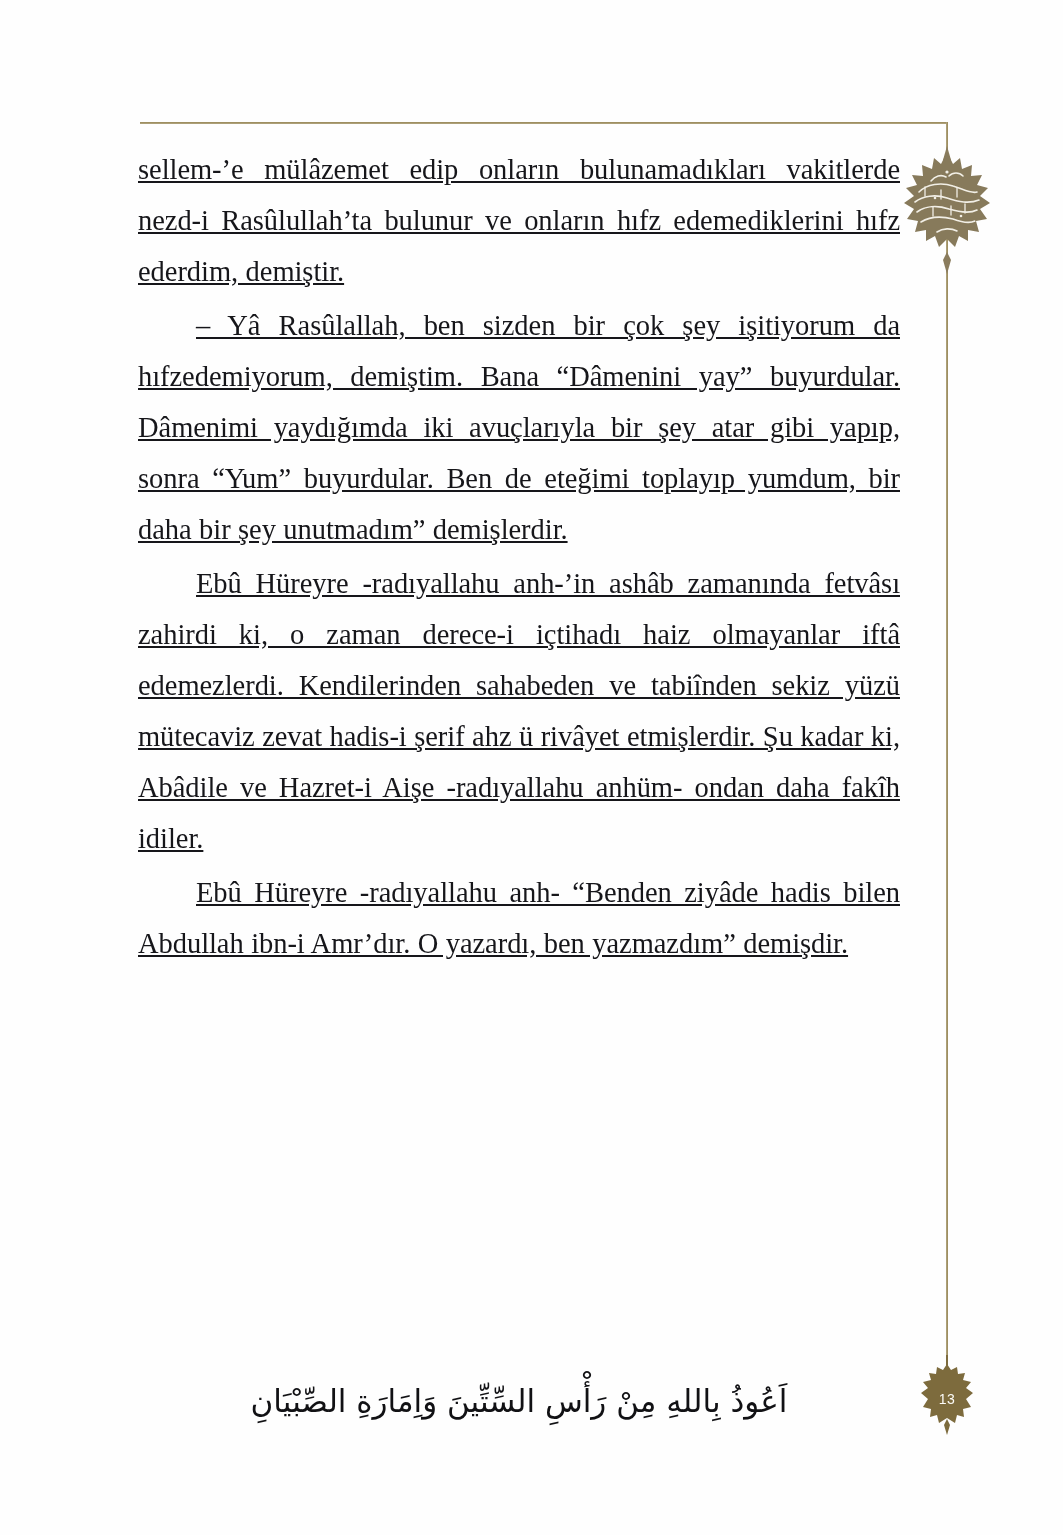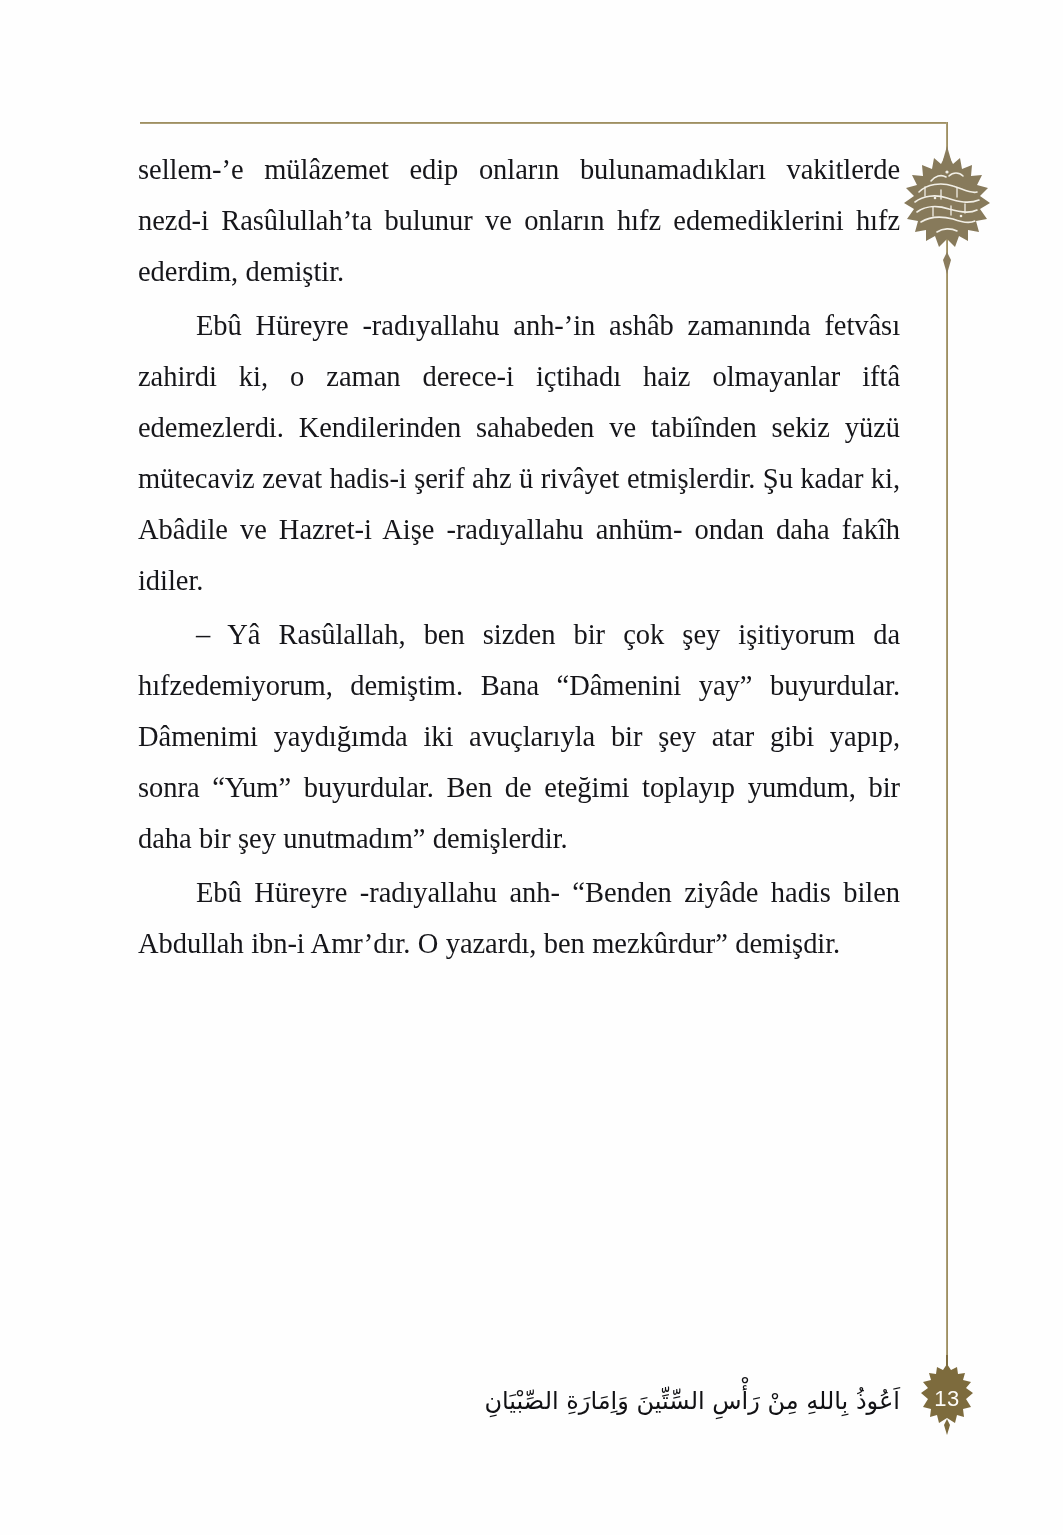--- a/index.html
+++ b/index.html
@@ -66,21 +66,21 @@
     left: 0;
     top: 0;
     width: 62px;
     height: 80px;
     display: flex;
     align-items: center;
     justify-content: center;
     padding-top: 8px;
     box-sizing: border-box;
     color: #fdfcf8;
-    font-size: 22px;
+    font-size: 14px;
     font-family: "Liberation Sans", sans-serif;
     letter-spacing: 0.5px;
   }
 
   
   #content {
     position: absolute;
     left: 138px;
     top: 144px;
     width: 762px;
@@ -88,36 +88,38 @@
 
   p.para {
     margin: 0 0 3px 0;
     font-size: 28.5px;
     line-height: 51px;
     text-align: justify;
     text-indent: 58px;
     letter-spacing: -0.05px;
     word-spacing: 0.4px;
     hyphens: manual;
+    text-decoration: underline;
   }
 
   
   p.para.continuation { text-indent: 0; }
 
   p.para b { font-weight: bold; }
 
   
   #arabic {
     position: absolute;
     left: 138px;
     top: 1372px;
     width: 762px;
+    text-align: center;
     direction: rtl;
     font-family: "DejaVu Sans", "Liberation Sans", sans-serif;
-    font-size: 24px;
+    font-size: 31px;
     line-height: 58px;
     color: #111114;
   }
 </style>
 </head>
 <body>
 
 <div id="page">
 
   <div id="rule-top"></div>
@@ -165,25 +167,25 @@
         <circle cx="64" cy="70" r="1.3" fill="#f2efe6" stroke="none"></circle>
       </g>
     </svg>
   </div>
 
   <div id="content">
 
     <p class="para continuation"><span>sellem-’e mülâzemet edip onların bulunamadıkları vakitlerde nezd-i Rasûlullah’ta bulunur ve onların hıfz edemediklerini hıfz ederdim, demiştir.</span></p>
 
 
+    <p class="para"><span>– Yâ Rasûlallah, ben sizden bir çok şey işitiyorum da hıfzedemiyorum, demiştim. Bana “Dâmenini yay” buyurdular. Dâmenimi yaydığımda iki avuçlarıyla bir şey atar gibi yapıp, sonra “Yum” buyurdular. Ben de eteğimi toplayıp yumdum, bir daha bir şey unutmadım” demişlerdir.</span></p>
+
     <p class="para"><span>Ebû Hüreyre -radıyallahu anh-’in ashâb zamanında fetvâsı zahirdi ki, o zaman derece-i içtihadı haiz olmayanlar iftâ edemezlerdi. Kendilerinden sahabeden ve tabiînden sekiz yüzü mütecaviz zevat hadis-i şerif ahz ü rivâyet etmişlerdir. Şu kadar ki, Abâdile ve Hazret-i Aişe -radıyallahu anhüm- ondan daha fakîh idiler.</span></p>
 
-    <p class="para"><span>– Yâ Rasûlallah, ben sizden bir çok şey işitiyorum da hıfzedemiyorum, demiştim. Bana “Dâmenini yay” buyurdular. Dâmenimi yaydığımda iki avuçlarıyla bir şey atar gibi yapıp, sonra “Yum” buyurdular. Ben de eteğimi toplayıp yumdum, bir daha bir şey unutmadım” demişlerdir.</span></p>
-
-    <p class="para"><span>Ebû Hüreyre -radıyallahu anh- “Benden ziyâde hadis bilen Abdullah ibn-i Amr’dır. O yazardı, ben mezkûrdur” demişdir.</span></p>
+    <p class="para"><span>Ebû Hüreyre -radıyallahu anh- “Benden ziyâde hadis bilen Abdullah ibn-i Amr’dır. O yazardı, ben yazmazdım” demişdir.</span></p>
 
 
 
   </div>
 
   <div id="arabic">اَعُوذُ بِاللهِ مِنْ رَأْسِ السِّتِّينَ وَاِمَارَةِ الصِّبْيَانِ</div>
 
   <div class="page-badge">
     <svg viewBox="0 0 62 80" xmlns="http://www.w3.org/2000/svg">
 

